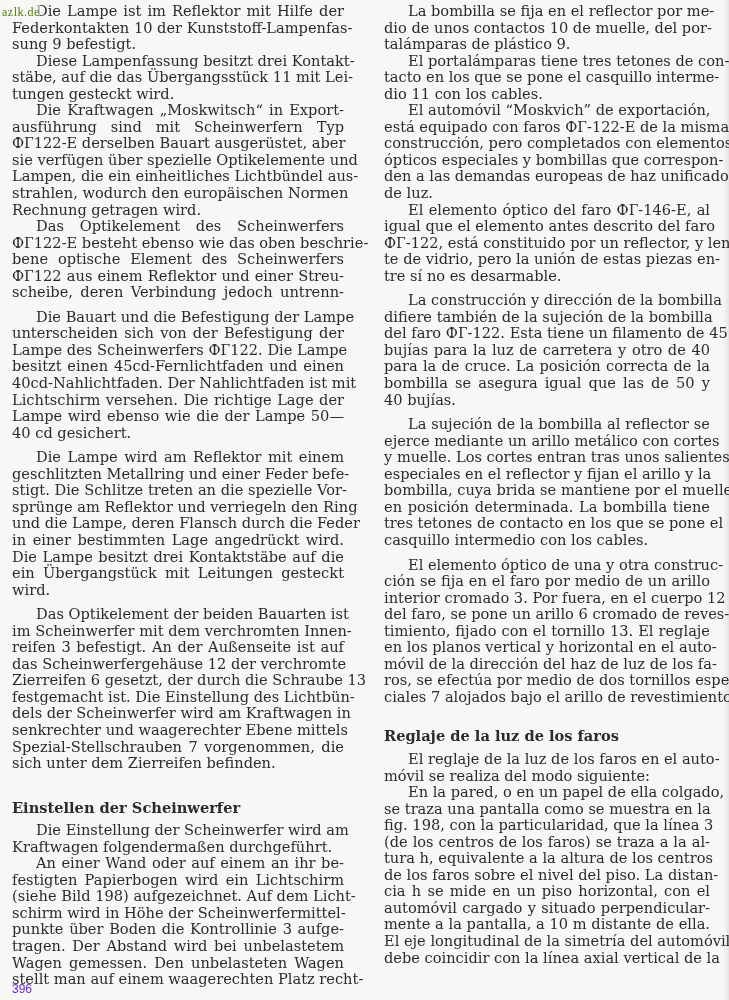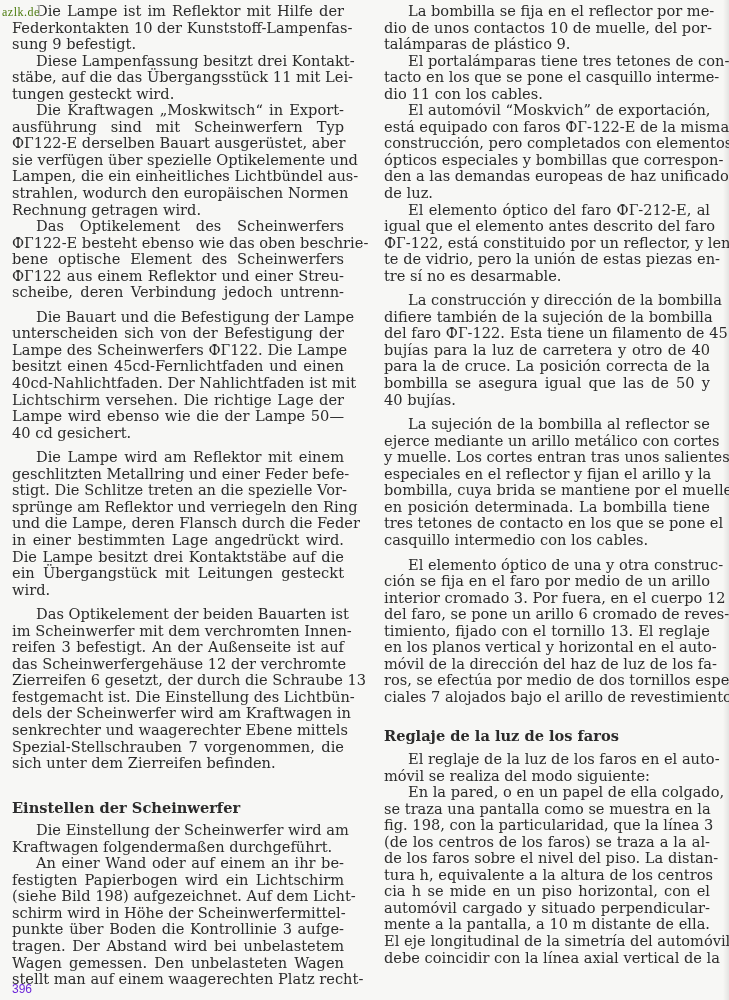--- a/index.html
+++ b/index.html
@@ -134,21 +134,21 @@
       <span class="ln last">talámparas de plástico 9.</span>
       <span class="ln indent">El portalámparas tiene tres tetones de con-</span>
       <span class="ln">tacto en los que se pone el casquillo interme-</span>
       <span class="ln last">dio 11 con los cables.</span>
       <span class="ln indent">El automóvil “Moskvich” de exportación,</span>
       <span class="ln">está equipado con faros ФГ-122-E de la misma</span>
       <span class="ln">construcción, pero completados con elementos</span>
       <span class="ln">ópticos especiales y bombillas que correspon-</span>
       <span class="ln">den a las demandas europeas de haz unificado</span>
       <span class="ln last">de luz.</span>
-      <span class="ln indent">El elemento óptico del faro ФГ-212-E, al</span>
+      <span class="ln indent">El elemento óptico del faro ФГ-146-E, al</span>
       <span class="ln">igual que el elemento antes descrito del faro</span>
       <span class="ln">ФГ-122, está constituido por un reflector, y len-</span>
       <span class="ln">te de vidrio, pero la unión de estas piezas en-</span>
       <span class="ln last">tre sí no es desarmable.</span>
     </div>
   <span class="gap"></span>
   <div>
       <span class="ln indent">La construcción y dirección de la bombilla</span>
       <span class="ln">difiere también de la sujeción de la bombilla</span>
       <span class="ln">del faro ФГ-122. Esta tiene un filamento de 45</span>
@@ -183,22 +183,22 @@
   <span class="gap" style="height:23px"></span>
   <span class="heading">Reglaje de la luz de los faros</span>
   <span class="gap" style="height:6px"></span>
   <div>
       <span class="ln indent">El reglaje de la luz de los faros en el auto-</span>
       <span class="ln last">móvil se realiza del modo siguiente:</span>
       <span class="ln indent">En la pared, o en un papel de ella colgado,</span>
       <span class="ln">se traza una pantalla como se muestra en la</span>
       <span class="ln">fig. 198, con la particularidad, que la línea 3</span>
       <span class="ln">(de los centros de los faros) se traza a la al-</span>
+      <span class="ln">tura h, equivalente a la altura de los centros</span>
       <span class="ln">de los faros sobre el nivel del piso. La distan-</span>
-      <span class="ln">tura h, equivalente a la altura de los centros</span>
       <span class="ln">cia h se mide en un piso horizontal, con el</span>
       <span class="ln">automóvil cargado y situado perpendicular-</span>
       <span class="ln">mente a la pantalla, a 10 m distante de ella.</span>
       <span class="ln">El eje longitudinal de la simetría del automóvil</span>
       <span class="ln">debe coincidir con la línea axial vertical de la</span>
     </div>
 </div>
 
 <div id="watermark">azlk.de</div>
 <div id="page-number">396</div>

